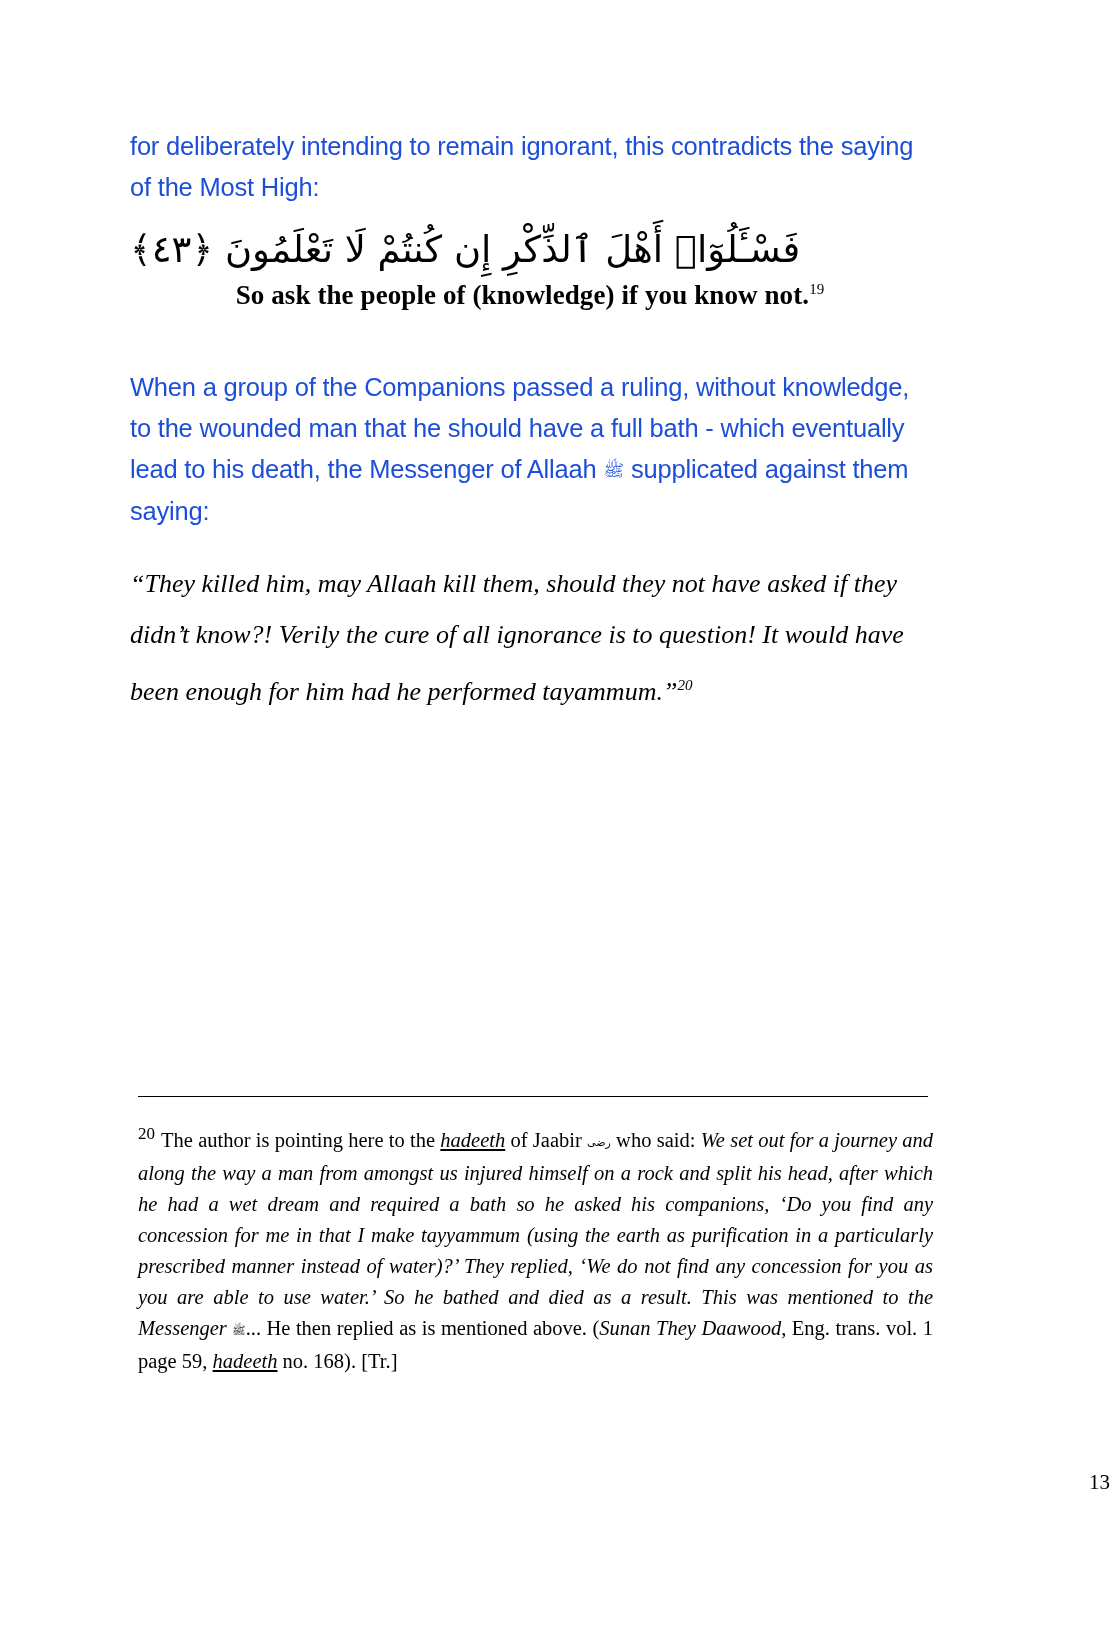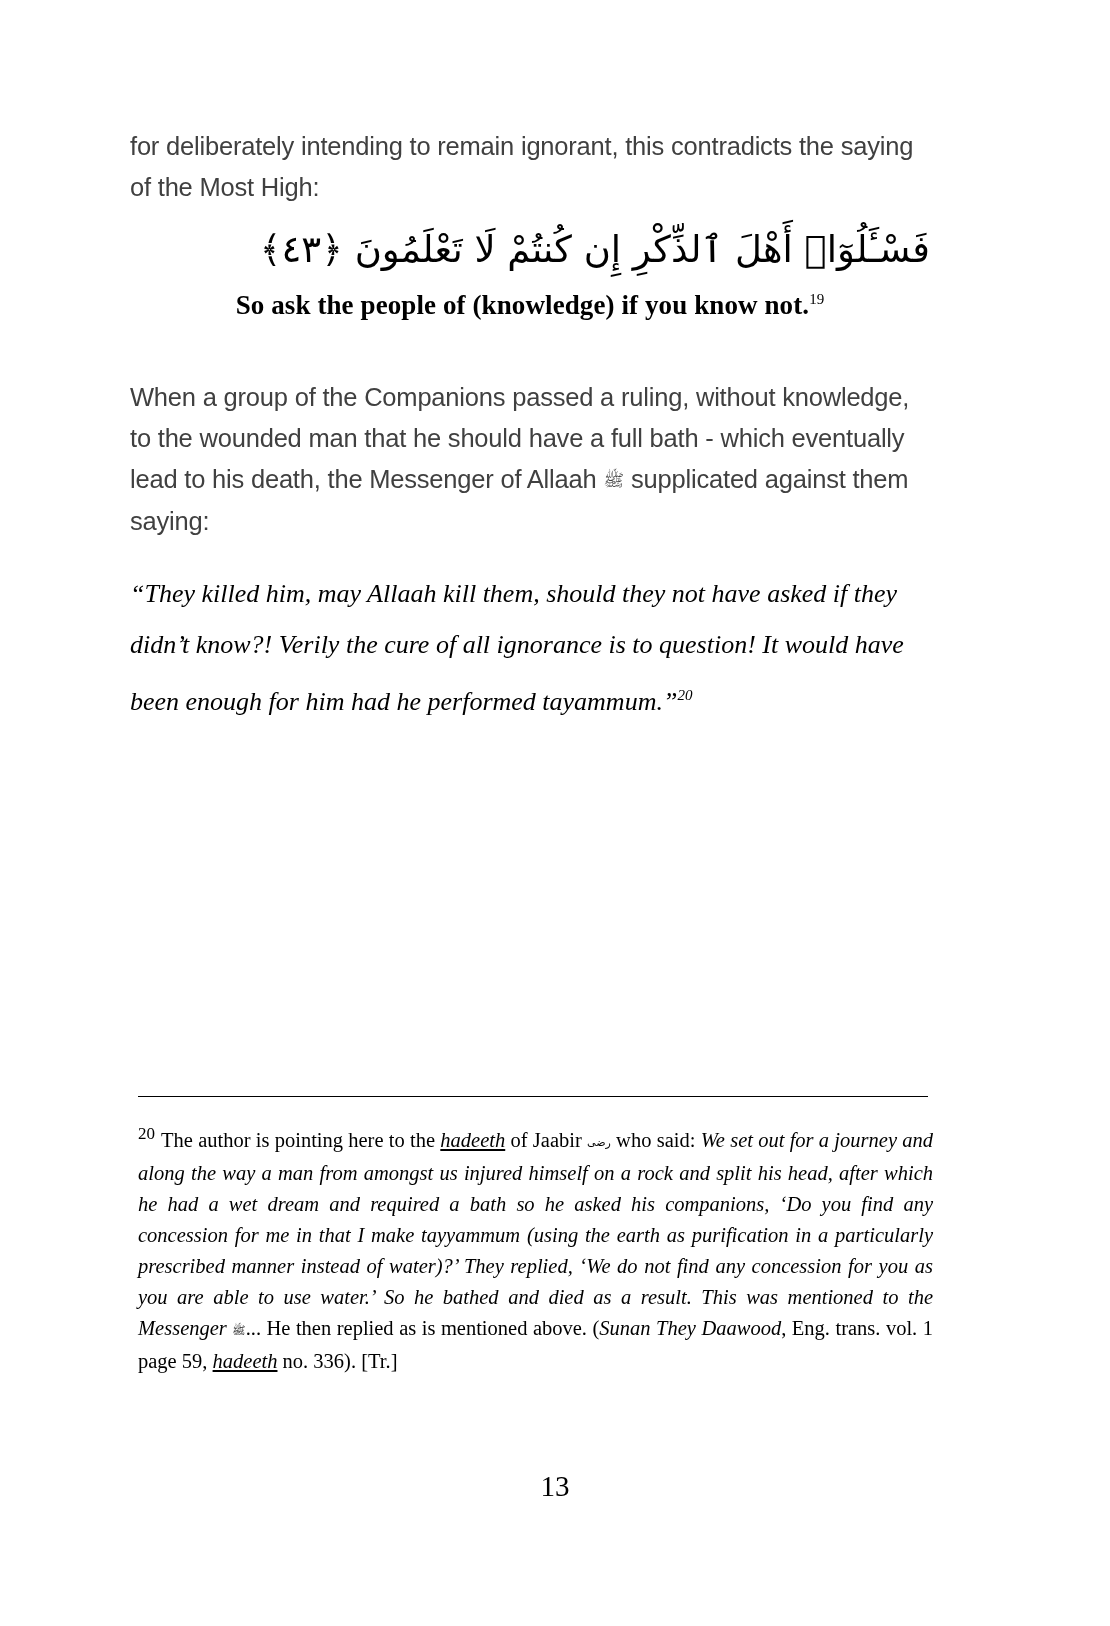--- a/index.html
+++ b/index.html
@@ -21,30 +21,30 @@
     left: 130px;
     top: 126px;
     width: 800px;
   }
   .body-para {
     font-family: "Liberation Sans", sans-serif;
     font-size: 25.5px;
     line-height: 41px;
     letter-spacing: -0.2px;
     margin: 0;
-    color: #404040;
+    color: #1d4ed8;
   }
   .para-gap {
     margin-top: 56px;
   }
   .arabic-line {
-    text-align: right;
+    text-align: left;
     font-size: 37px;
     line-height: 1.5;
-    margin: 14px 0 12px 0;
+    margin: 14px 0 2px 0;
     direction: rtl;
     font-family: "DejaVu Sans", sans-serif;
     color: #000;
   }
   .ayah-translation {
     text-align: center;
     font-family: "Liberation Serif", serif;
     font-weight: bold;
     font-size: 27px;
     margin: 0 0 0 0;
@@ -104,23 +104,23 @@
     font-style: italic;
   }
   .underline-h {
     text-decoration: underline;
   }
   .page-number {
     position: absolute;
     left: 0;
     top: 1470px;
     width: 1110px;
-    text-align: center;
+    text-align: right;
     font-family: "Liberation Serif", serif;
-    font-size: 29px;
+    font-size: 21px;
   }
 </style>
 </head>
 <body>
 
 <div class="page">
 
   <div class="content">
 
     <p class="body-para">for deliberately intending to remain ignorant, this contradicts the saying of the Most High:</p>
@@ -139,20 +139,20 @@
 
   </div>
 
   <div class="footnote-rule"></div>
 
   <div class="footnotes">
 
 
     <div class="fn-item">
       <span class="fn-num">20</span><span>The author is pointing here to the </span><span class="underline-h fn-italic">hadeeth</span><span> of Jaabir </span><span class="companion-glyph">رضی</span><span> who said: </span><span class="fn-italic">We set out for a journey and along the way a man from amongst us injured himself on a rock and split his head, after which he had a wet dream and required a bath so he asked his companions, ‘Do you find any concession for me in that I make tayyammum (using the earth as purification in a particularly prescribed manner instead of water)?’ They replied, ‘We do not find any concession for you as you are able to use water.’ So he bathed and died as a result. This was mentioned to the Messenger</span>
-      <span class="companion-glyph">ﷺ</span><span>... He then replied as is mentioned above. (</span><span class="fn-italic">Sunan They Daawood</span><span>, Eng. trans. vol. 1 page 59, </span><span class="underline-h fn-italic">hadeeth</span><span> no. 336). [Tr.]</span>
+      <span class="companion-glyph">ﷺ</span><span>... He then replied as is mentioned above. (</span><span class="fn-italic">Sunan They Daawood</span><span>, Eng. trans. vol. 1 page 59, </span><span class="underline-h fn-italic">hadeeth</span><span> no. 168). [Tr.]</span>
     </div>
 
   </div>
 
   <div class="page-number">13</div>
 
 </div>
 
 </body></html>

